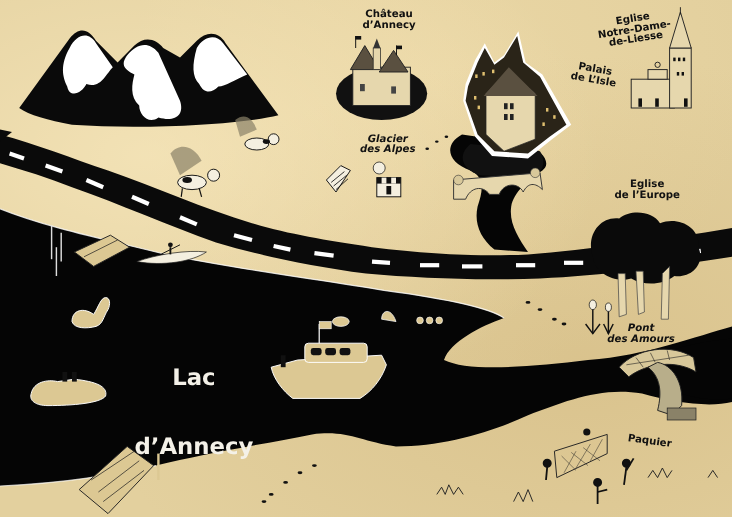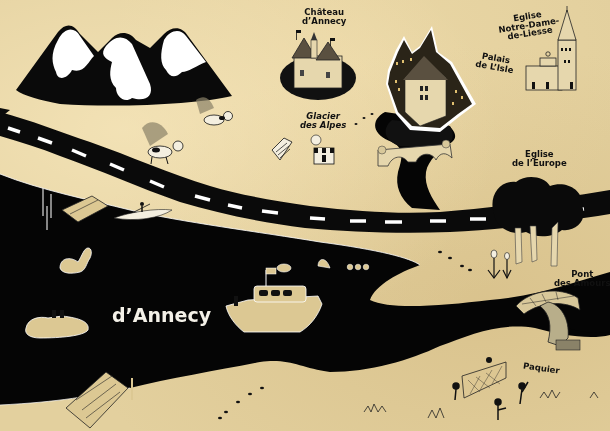--- a/index.html
+++ b/index.html
@@ -290,31 +290,32 @@
         <ellipse cx="450" cy="258" rx="2" ry="1.2"></ellipse>
         <ellipse cx="462" cy="266" rx="2" ry="1.2"></ellipse>
         <ellipse cx="470" cy="270" rx="2" ry="1.2"></ellipse>
       <ellipse cx="356" cy="124" rx="1.5" ry="1"></ellipse>
         <ellipse cx="364" cy="118" rx="1.5" ry="1"></ellipse>
         <ellipse cx="372" cy="114" rx="1.5" ry="1"></ellipse>
     </g>
   </svg>
 
   <div class="label lake" style="left:112px; top:268px; text-align:center;">
+    <div>Lac</div>
     <div>d’Annecy</div>
   </div>
 
   <div class="label small" style="left:302px; top:8px;text-align:center;">Château
 d’Annecy</div>
   <div class="label small" style="left:498px; top:12px; transform:rotate(-9deg);">Eglise
 Notre-Dame-
 de-Liesse</div>
   <div class="label small" style="left:476px; top:54px; transform:rotate(10deg);">Palais
 de L’Isle</div>
   <div class="label small" style="left:300px; top:112px;font-style:italic;">Glacier
 des Alpes</div>
   <div class="label small" style="left:512px; top:150px;">Eglise
 de l’Europe</div>
-  <div class="label small" style="left:554px; top:270px;">Pont
+  <div class="label small" style="left:506px; top:270px;font-style:italic;">Pont
 des Amours</div>
   <div class="label small" style="left:523px; top:364px; transform:rotate(8deg);">Paquier</div>
 
 </div>
 
 </body></html>

